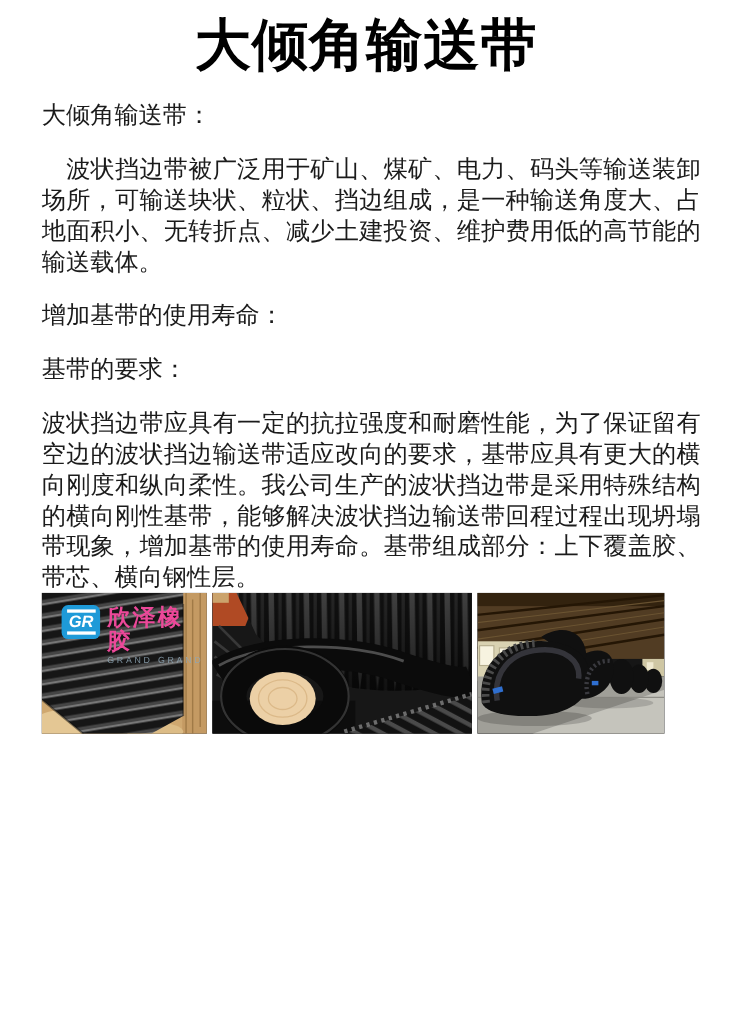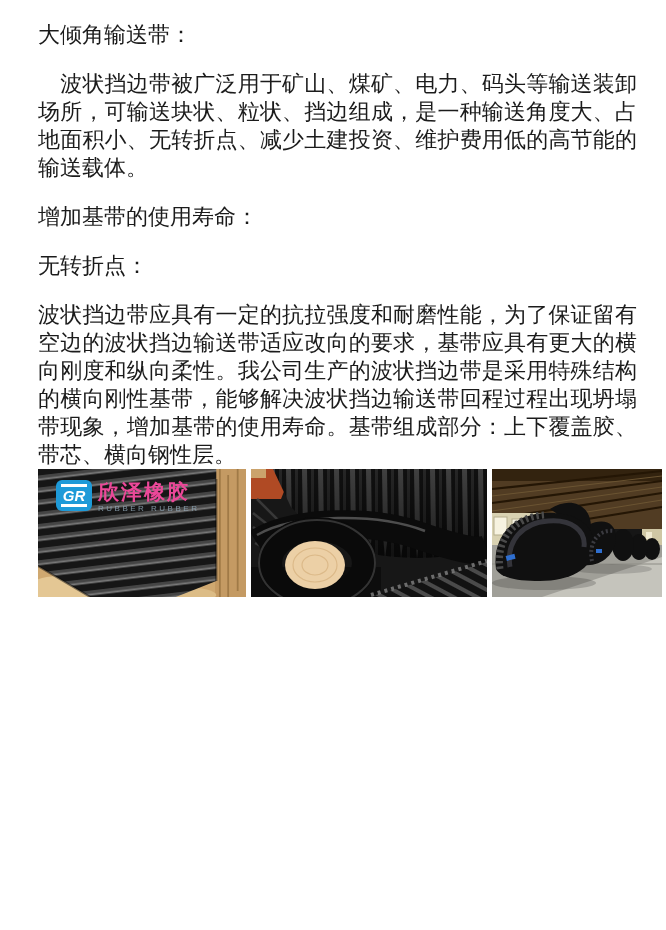--- a/index.html
+++ b/index.html
@@ -42,21 +42,21 @@
   }
   .photo {
     position: relative;
     margin: 0;
     height: 128px;
     overflow: hidden;
     flex: 0 0 auto;
     background: #161616;
   }
   .photo svg { display: block; width: 100%; height: 100%; }
-  .photo-1 { width: 208px; }
+  .photo-1 { width: 150px; }
   .photo-2 { width: 236px; }
   .photo-3 { width: 170px; }
 
   
   .watermark {
     position: absolute;
     top: 11px;
     left: 18px;
     display: flex;
     align-items: flex-start;
@@ -99,26 +99,27 @@
     letter-spacing: 2.5px;
     color: #8fa6b5;
     opacity: 0.85;
   }
 </style>
 </head>
 <body>
 
 <div class="page">
 
+  <h1 class="title">大倾角输送带</h1>
 
   <div class="article">
     <p>大倾角输送带：</p>
     <p>　波状挡边带被广泛用于矿山、煤矿、电力、码头等输送装卸场所，可输送块状、粒状、挡边组成，是一种输送角度大、占地面积小、无转折点、减少土建投资、维护费用低的高节能的输送载体。</p>
     <p>增加基带的使用寿命：</p>
-    <p>无转折点：</p>
+    <p>基带的要求：</p>
     <p>波状挡边带应具有一定的抗拉强度和耐磨性能，为了保证留有空边的波状挡边输送带适应改向的要求，基带应具有更大的横向刚度和纵向柔性。我公司生产的波状挡边带是采用特殊结构的横向刚性基带，能够解决波状挡边输送带回程过程出现坍塌带现象，增加基带的使用寿命。基带组成部分：上下覆盖胶、带芯、横向钢性层。</p>
   </div>
 
   <div class="gallery">
 
     <figure class="photo photo-1">
       <svg viewBox="0 0 175 128" preserveAspectRatio="none">
         <defs>
           <pattern id="ridge1" width="12" height="12" patternUnits="userSpaceOnUse" patternTransform="rotate(-8)">
             <rect width="12" height="12" fill="#161616"></rect>
@@ -134,21 +135,21 @@
         <path d="M0,0 H150 V112 L116,128 H44 L0,97 Z" fill="url(#ridge1)"></path>
         <path d="M0,97 L44,128" stroke="#0a0a0a" stroke-width="2" fill="none" opacity="0.5"></path>
         <path d="M150,10 V112" stroke="#000000" stroke-width="2" opacity="0.4"></path>
       </svg>
       <div class="watermark">
         <div class="wm-badge">
           <div class="wm-inner">GR</div>
         </div>
         <div class="wm-text">
           <div class="wm-cn">欣泽橡胶</div>
-          <div class="wm-en">RUBBER RUBBER</div>
+          <div class="wm-en">GRAND GRAND</div>
         </div>
       </div>
     </figure>
 
     <figure class="photo photo-2">
       <svg viewBox="0 0 236 128" preserveAspectRatio="none">
         <defs>
           <pattern id="fins2" width="16" height="95" patternUnits="userSpaceOnUse">
             <rect width="16" height="95" fill="#101010"></rect>
             <path d="M3,0 L8,0 L9,66 L6,90 L4,66 Z" fill="#404040"></path>

